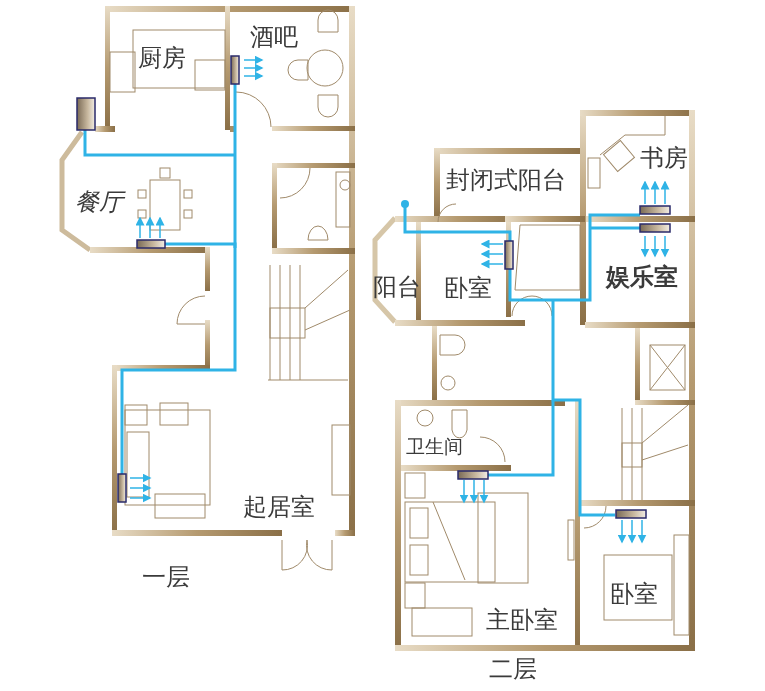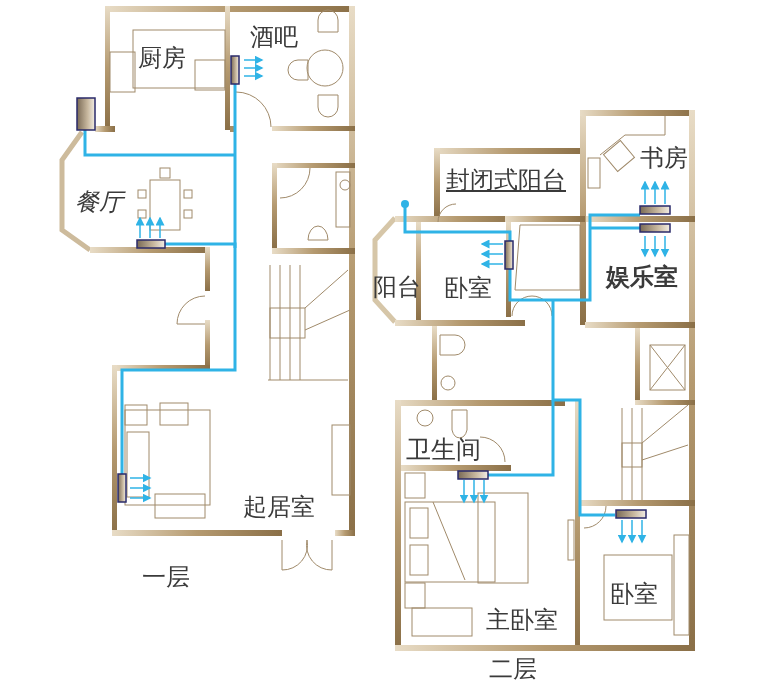--- a/index.html
+++ b/index.html
@@ -220,21 +220,21 @@
     <rect x="616" y="510" width="30" height="8" fill="url(#unitG)" stroke="#2a2a6a" stroke-width="1.5"></rect>
   </g>
 </svg>
 
 <div class="lbl" style="left:138px;top:48px;font-family:Liberation Mono, monospace;">厨房</div>
 <div class="lbl" style="left:250px;top:25px;">酒吧</div>
 <div class="lbl" style="left:75px;top:190px;font-style:italic;">餐厅</div>
 <div class="lbl" style="left:243px;top:495px;">起居室</div>
 <div class="lbl" style="left:142px;top:565px;">一层</div>
 
-<div class="lbl" style="left:446px;top:168px;text-decoration:underline;">封闭式阳台</div>
+<div class="lbl" style="left:446px;top:168px;">封闭式阳台</div>
 <div class="lbl" style="left:640px;top:146px;">书房</div>
 <div class="lbl" style="left:373px;top:275px;">阳台</div>
 <div class="lbl" style="left:444px;top:276px;">卧室</div>
 <div class="lbl" style="left:606px;top:265px;font-weight:bold;">娱乐室</div>
-<div class="lbl" style="left:406px;top:437px;font-size:25px;text-align:center;">卫生间</div>
+<div class="lbl" style="left:406px;top:437px;font-size:19px;text-align:center;">卫生间</div>
 <div class="lbl" style="left:486px;top:608px;">主卧室</div>
 <div class="lbl" style="left:610px;top:582px;">卧室</div>
 <div class="lbl" style="left:489px;top:657px;">二层</div>
 
 </body></html>

